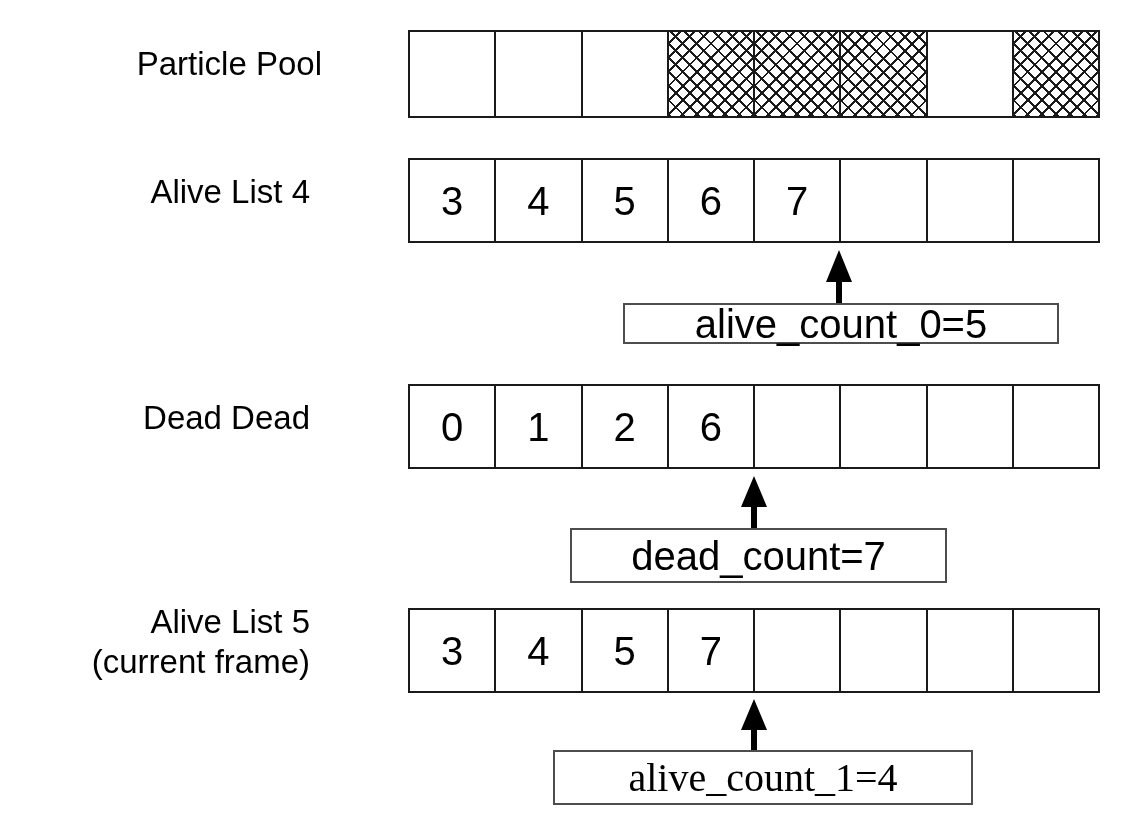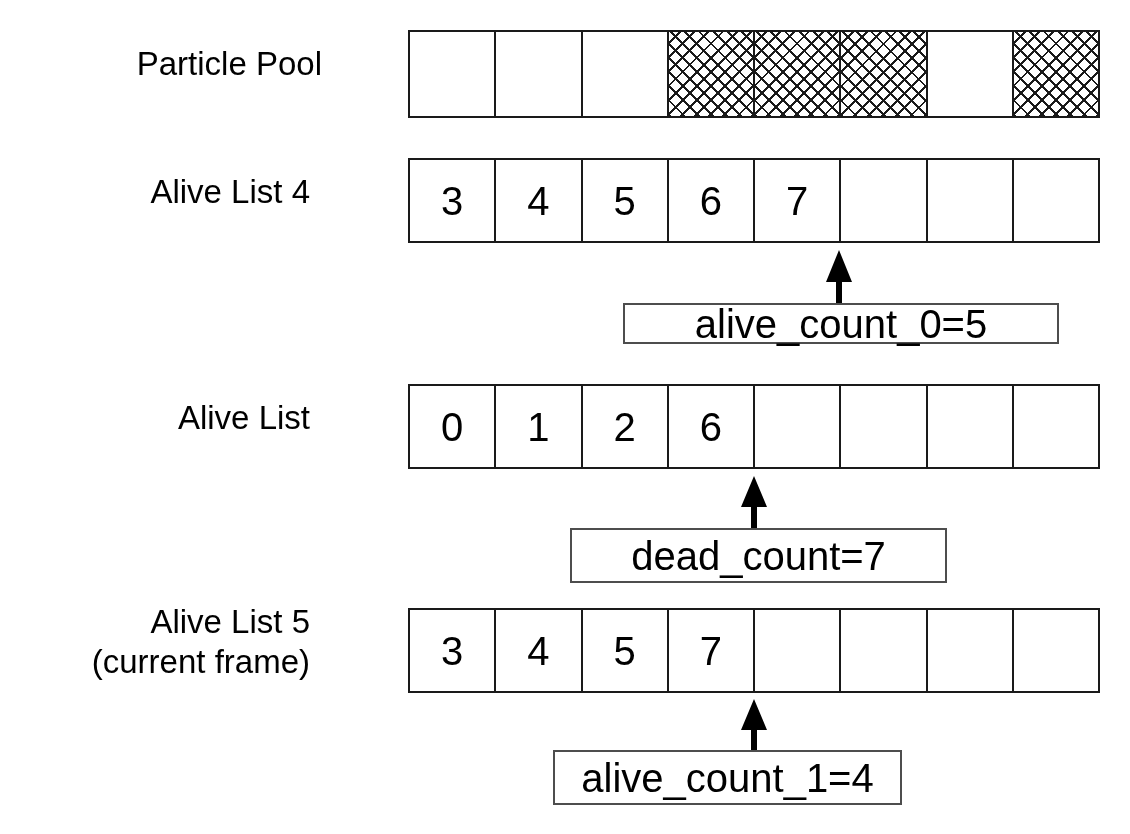--- a/index.html
+++ b/index.html
@@ -104,21 +104,21 @@
     <div class="cell"></div>
     <div class="cell"></div>
   </div>
 
   <svg class="arrow" style="left:818px; top:248px;" width="42" height="60" viewBox="0 0 42 60">
     <path d="M21 2 L34 34 L24 34 L24 60 L18 60 L18 34 L8 34 Z" fill="#000000"></path>
   </svg>
 
   <div class="callout" style="left:579px; top:303px; width:436px; height:41px;margin-left:44px;">alive_count_0=5</div>
 
-  <div class="row-label" style="left:0px; top:398px; width:310px;">Alive List</div>
+  <div class="row-label" style="left:0px; top:398px; width:310px;">Dead Dead</div>
 
   <div class="strip" style="left:408px; top:384px; width:692px; height:85px;">
     <div class="cell">0</div>
     <div class="cell">1</div>
     <div class="cell">2</div>
     <div class="cell">6</div>
     <div class="cell"></div>
     <div class="cell"></div>
     <div class="cell"></div>
     <div class="cell"></div>
@@ -141,15 +141,15 @@
     <div class="cell"></div>
     <div class="cell"></div>
     <div class="cell"></div>
     <div class="cell"></div>
   </div>
 
   <svg class="arrow" style="left:733px; top:697px;" width="42" height="58" viewBox="0 0 42 58">
     <path d="M21 2 L34 33 L24 33 L24 58 L18 58 L18 33 L8 33 Z" fill="#000000"></path>
   </svg>
 
-  <div class="callout" style="left:553px; top:750px; width:349px; height:55px;">alive_count_1=4</div>
+  <div class="callout" style="left:553px; top:750px; width:420px; height:55px;font-family:Liberation Serif, serif;">alive_count_1=4</div>
 
 </div>
 
 </body></html>

